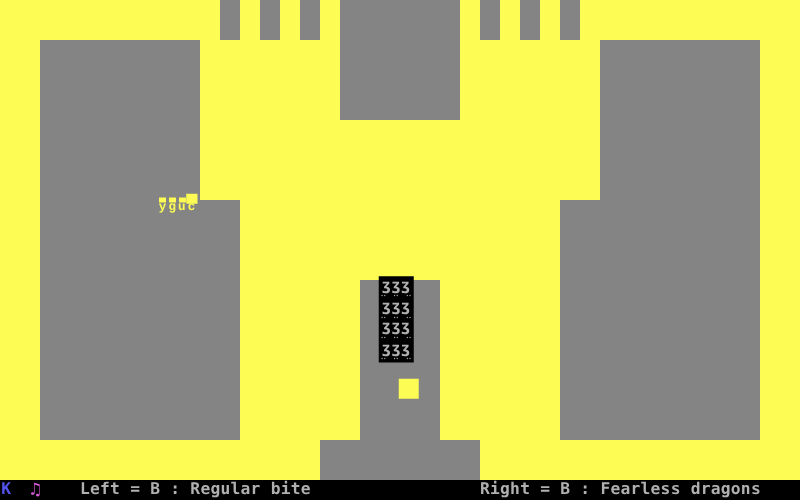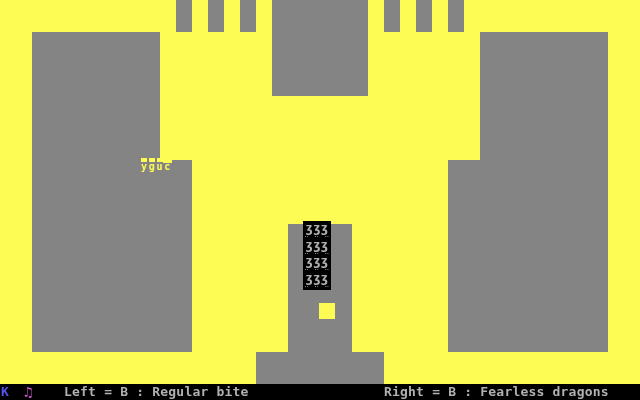--- a/index.html
+++ b/index.html
@@ -85,21 +85,21 @@
         <span class="feet">‥ ‥ ‥</span>
       </div>
       <div class="cage-row">
         <span class="zz">ʒʒʒ</span>
         <span class="feet">‥ ‥ ‥</span>
       </div>
     </div>
 
     <div class="hole" style="left: 319px; top: 303px; width: 16px; height: 16px;"></div>
 
-    <div class="player" style="left: 141px; top: 155px;">
+    <div class="player" style="left: 127px; top: 155px; font-family: Liberation Mono, monospace;">
       <div class="p-bar"></div>
       <div class="p-head"></div>
       <div class="p-legs">yguc</div>
     </div>
 
   </div>
 
   <div class="statusbar">
     <span class="sb sb-key">K</span>
     <span class="sb sb-note">♫</span>

